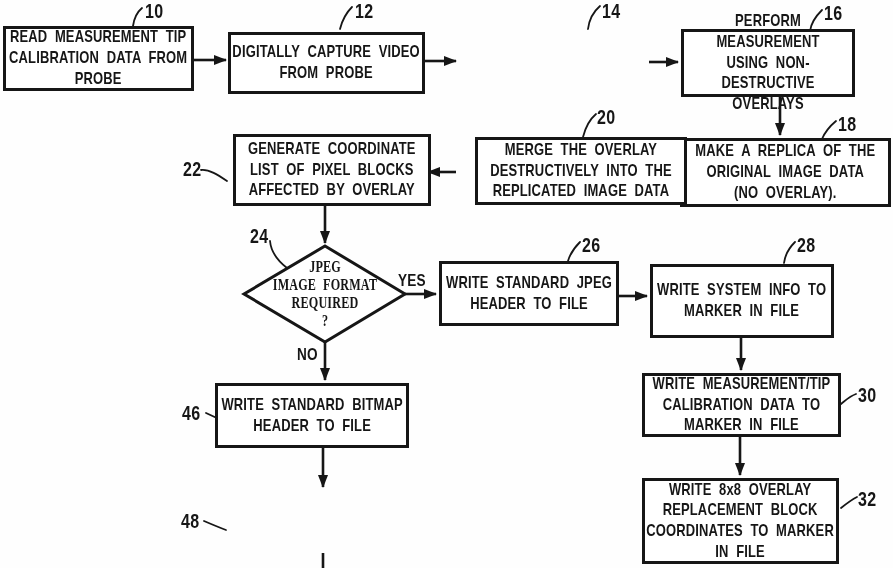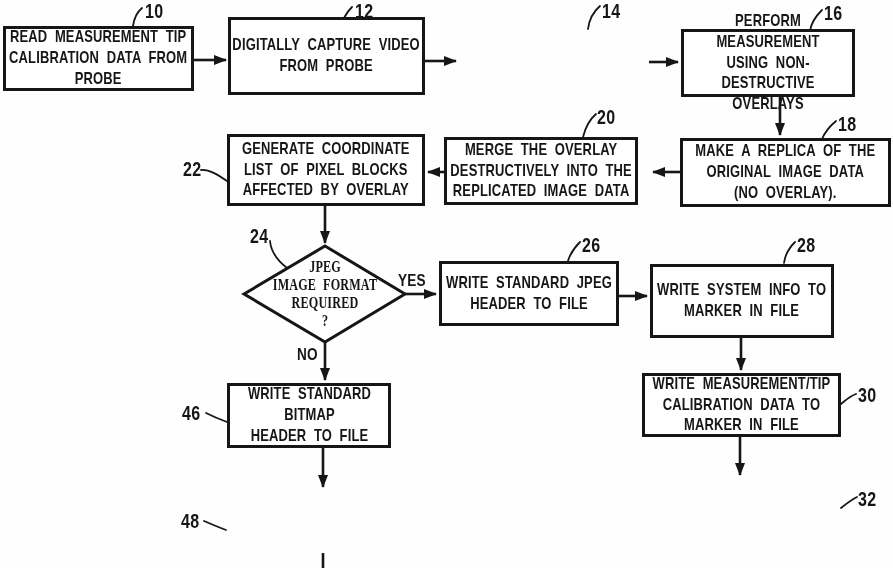--- a/index.html
+++ b/index.html
@@ -79,40 +79,40 @@
       <path d="M206,413 C212,416 219,419 227,422"></path>
       <path d="M204,521 C211,524 218,527 226,530"></path>
     </g>
   </svg>
 
   <div class="node" style="left:3px;top:26px;width:191px;height:65px">
     <div class="txt">READ MEASUREMENT TIP
 CALIBRATION DATA FROM
 PROBE</div>
   </div>
-  <div class="node" style="left:228px;top:17px;width:197px;height:78px">
+  <div class="node" style="left:228px;top:32px;width:197px;height:62px">
     <div class="txt">DIGITALLY CAPTURE VIDEO
 FROM PROBE</div>
   </div>
   <div class="node" style="left:681px;top:29px;width:174px;height:68px">
     <div class="txt">PERFORM MEASUREMENT
 USING NON-DESTRUCTIVE
 OVERLAYS</div>
   </div>
   <div class="node" style="left:680px;top:138px;width:211px;height:69px">
     <div class="txt">MAKE A REPLICA OF THE
 ORIGINAL IMAGE DATA
 (NO OVERLAY).</div>
   </div>
-  <div class="node" style="left:444px;top:137px;width:194px;height:68px">
+  <div class="node" style="left:475px;top:137px;width:212px;height:68px">
     <div class="txt">MERGE THE OVERLAY
 DESTRUCTIVELY INTO THE
 REPLICATED IMAGE DATA</div>
   </div>
-  <div class="node" style="left:227px;top:134px;width:198px;height:72px">
+  <div class="node" style="left:233px;top:134px;width:198px;height:72px">
     <div class="txt">GENERATE COORDINATE
 LIST OF PIXEL BLOCKS
 AFFECTED BY OVERLAY</div>
   </div>
 
   <div class="dtext" style="left:245px;top:250px;width:160px;height:88px">
     <div class="txt">JPEG
 IMAGE FORMAT
 REQUIRED
 ?</div>
@@ -124,21 +124,27 @@
   </div>
   <div class="node" style="left:650px;top:264px;width:184px;height:74px">
     <div class="txt">WRITE SYSTEM INFO TO
 MARKER IN FILE</div>
   </div>
   <div class="node" style="left:642px;top:373px;width:199px;height:64px">
     <div class="txt">WRITE MEASUREMENT/TIP
 CALIBRATION DATA TO
 MARKER IN FILE</div>
   </div>
-  <div class="node" style="left:227px;top:383px;width:164px;height:65px">
+  <div class="node" style="left:642px;top:478px;width:197px;height:86px">
+    <div class="txt">WRITE 8x8 OVERLAY
+REPLACEMENT BLOCK
+COORDINATES TO MARKER
+IN FILE</div>
+  </div>
+  <div class="node" style="left:215px;top:383px;width:194px;height:65px">
     <div class="txt">WRITE STANDARD BITMAP
 HEADER TO FILE</div>
   </div>
 
   <span class="ref" style="left:145px;top:0px">10</span>
   <span class="ref" style="left:355px;top:0px">12</span>
   <span class="ref" style="left:602px;top:0px">14</span>
   <span class="ref" style="left:824px;top:2px">16</span>
   <span class="ref" style="left:838px;top:113px">18</span>
   <span class="ref" style="left:597px;top:106px">20</span>

